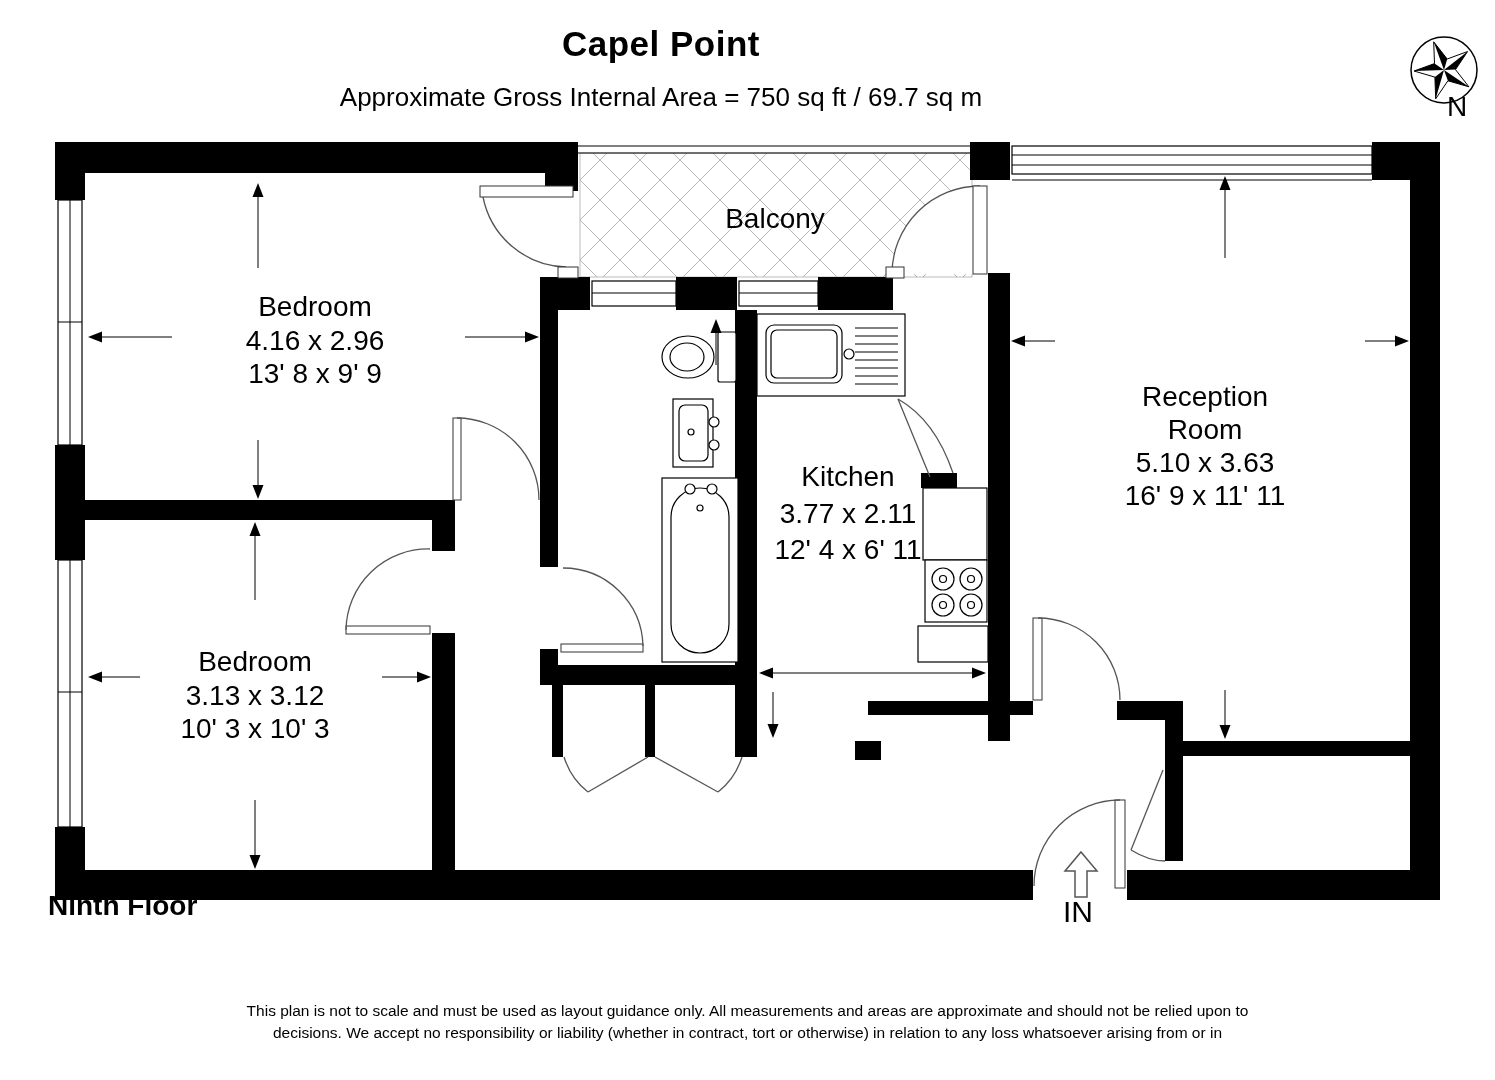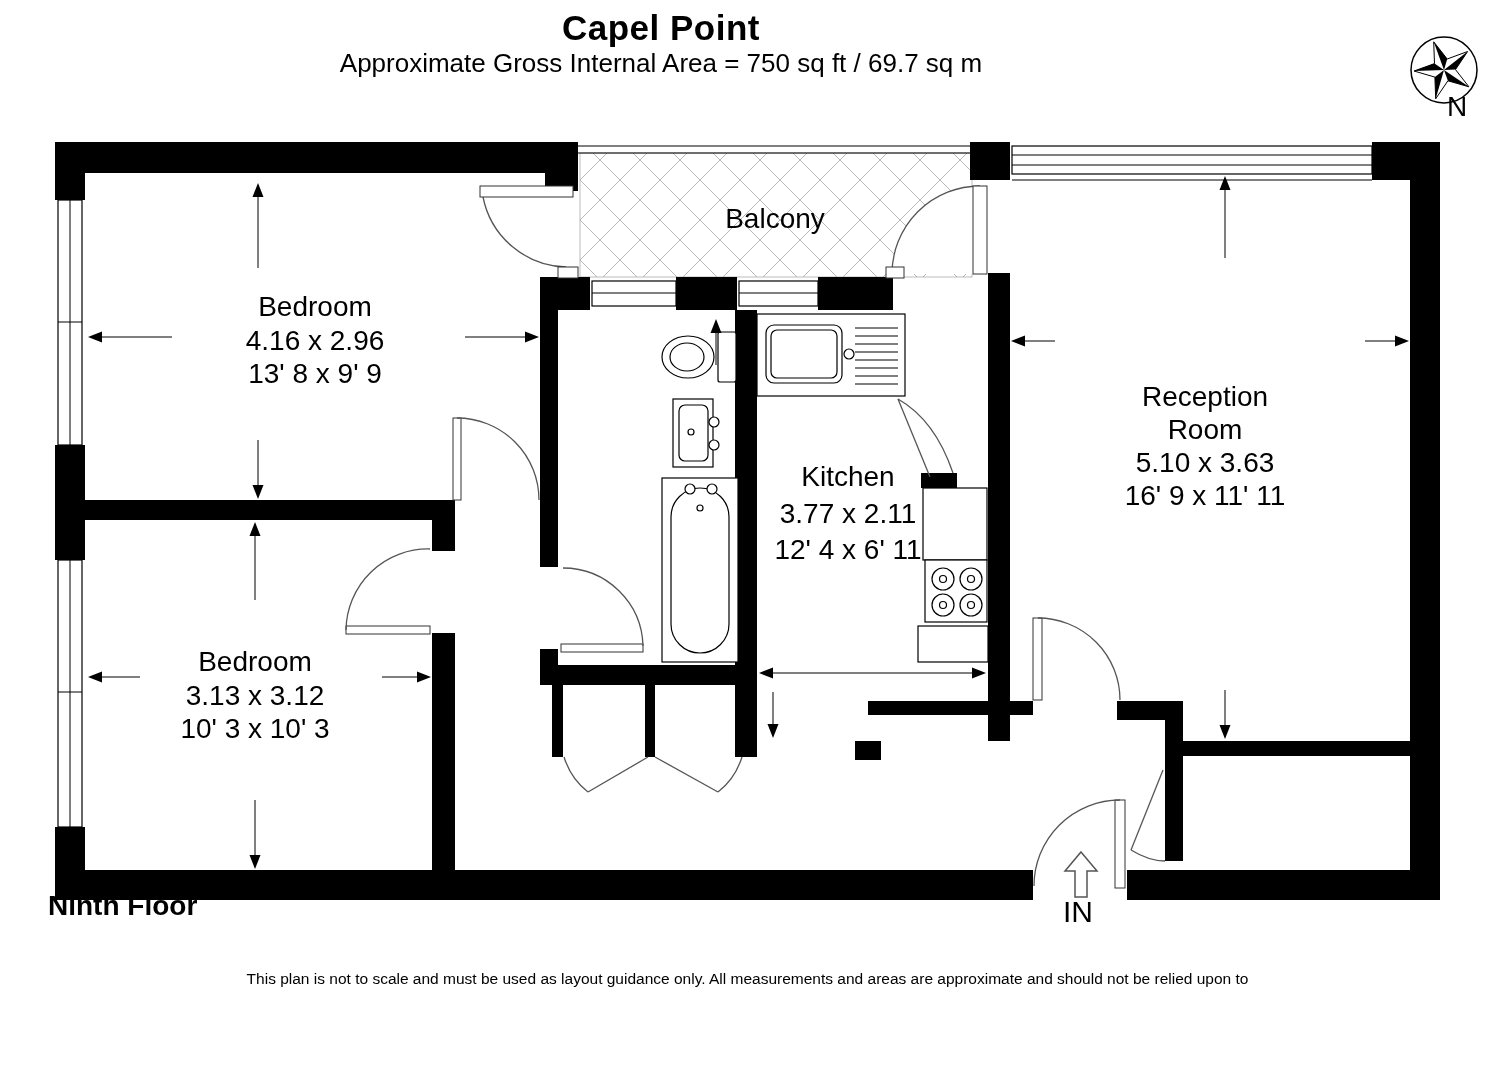--- a/index.html
+++ b/index.html
@@ -1,22 +1,22 @@
 <!DOCTYPE html>
 <html><head>
 <meta charset="utf-8">
 <style>
   html,body{margin:0;padding:0;background:#fff;}
   .page{position:relative;width:1495px;height:1080px;background:#fff;overflow:hidden;
         font-family:"Liberation Sans",sans-serif;color:#000;}
   .hdr{position:absolute;left:0;top:0;width:1322px;text-align:center;}
-  .hdr .title{margin-top:8px;font-size:35px;font-weight:bold;letter-spacing:.5px;}
-  .hdr .subtitle{font-size:26px;}
+  .hdr .title{margin-top:24px;font-size:35px;font-weight:bold;letter-spacing:.5px;}
+  .hdr .subtitle{margin-top:18px;font-size:26px;}
   .floor-label{position:absolute;left:48px;top:890px;font-size:28px;font-weight:bold;}
-  .disclaimer{position:absolute;left:75px;top:968px;width:1345px;text-align:center;
+  .disclaimer{position:absolute;left:75px;top:1000px;width:1345px;text-align:center;
               font-size:15.5px;line-height:22.3px;}
   svg{position:absolute;left:0;top:0;}
   svg text{font-family:"Liberation Sans",sans-serif;fill:#000;}
   .roomname{font-size:28px;}
   .wall{fill:#000;stroke:none;}
   .win{fill:#fff;stroke:#000;stroke-width:1.2;}
   .wline{stroke:#000;stroke-width:1;}
   .arc{fill:none;stroke:#555;stroke-width:1.3;}
   .leaf{fill:#fff;stroke:#333;stroke-width:1;}
   .fix{fill:#fff;stroke:#000;stroke-width:1.2;}
@@ -312,15 +312,16 @@
       <text class="roomname" x="1205" y="472" text-anchor="middle">5.10 x 3.63</text>
       <text class="roomname" x="1205" y="505" text-anchor="middle">16' 9 x 11' 11</text>
     </g>
     <text x="1078" y="922" text-anchor="middle" font-size="30">IN</text>
   </svg>
 
   <div class="floor-label">Ninth Floor</div>
 
   <div class="disclaimer">
     <div>This plan is not to scale and must be used as layout guidance only. All measurements and areas are approximate and should not be relied upon to</div>
+    <div>decisions. We accept no responsibility or liability (whether in contract, tort or otherwise) in relation to any loss whatsoever arising from or in</div>
   </div>
 
 </div>
 
 </body></html>

